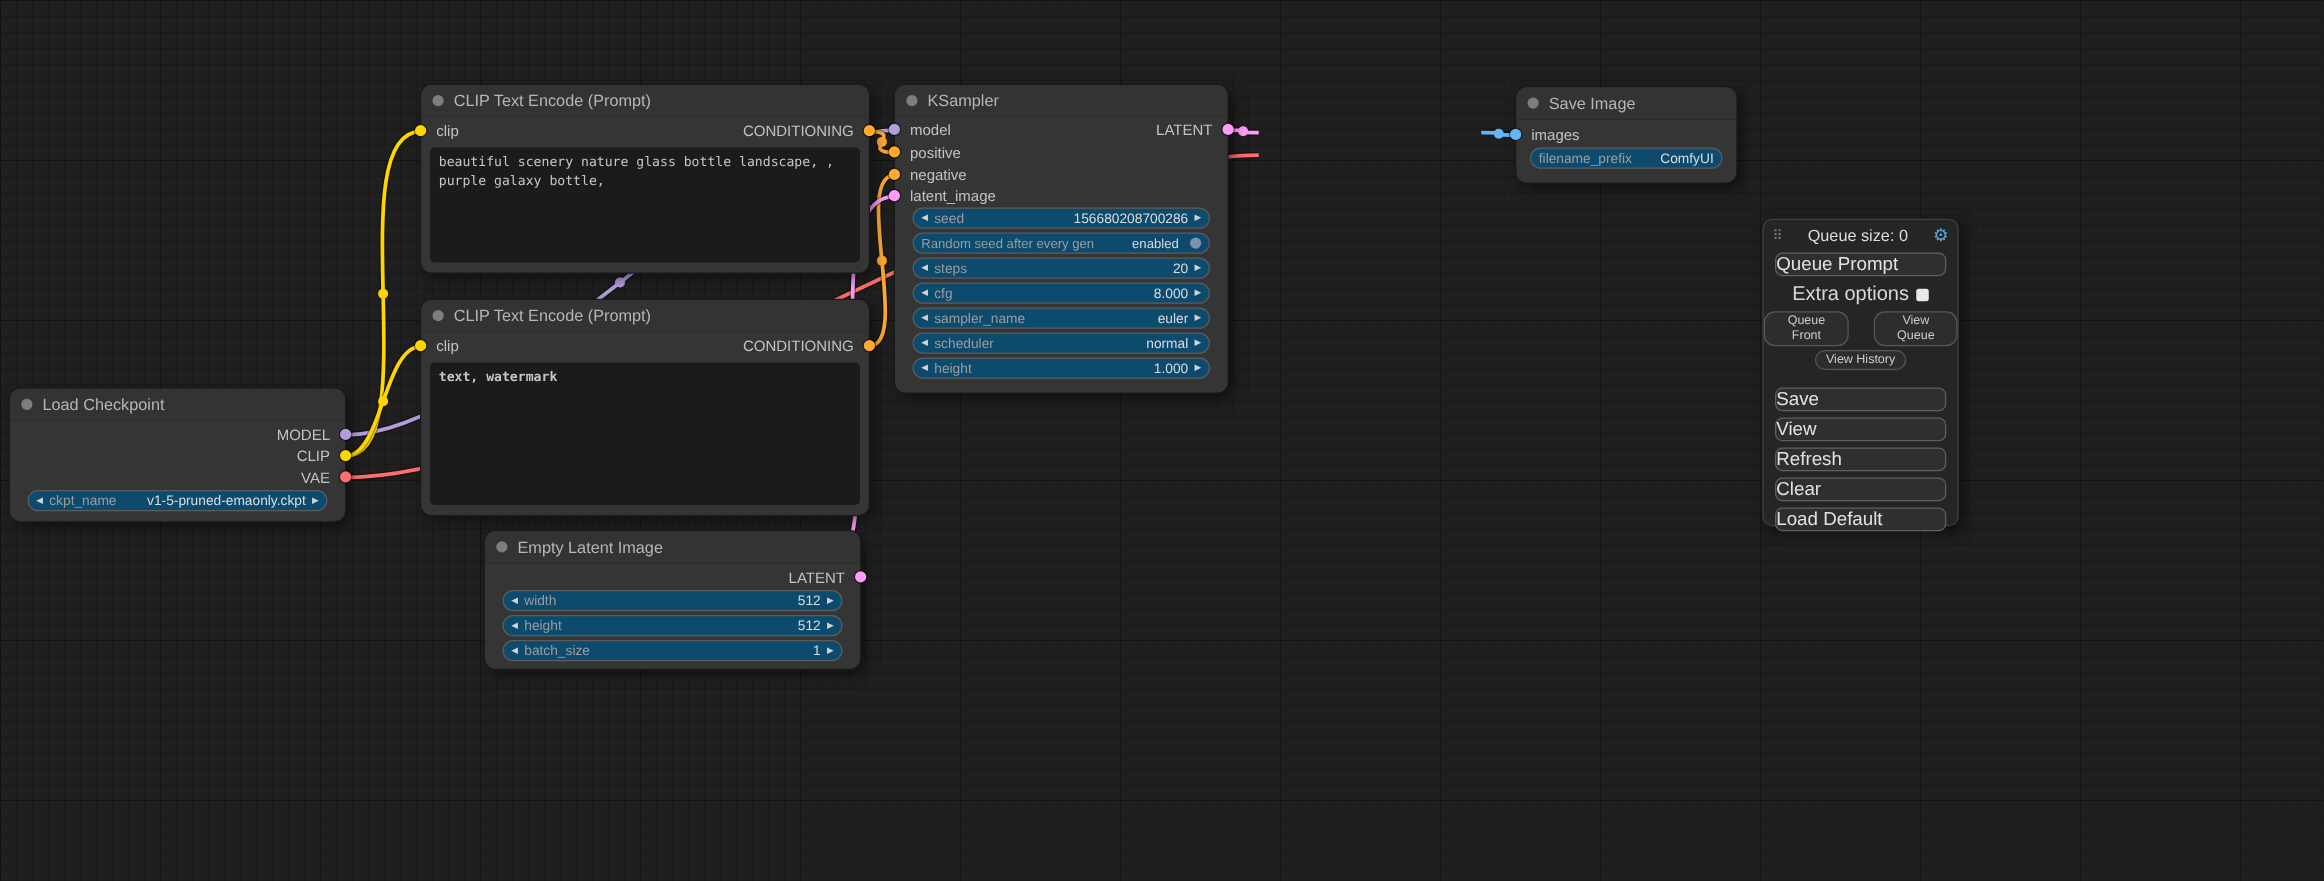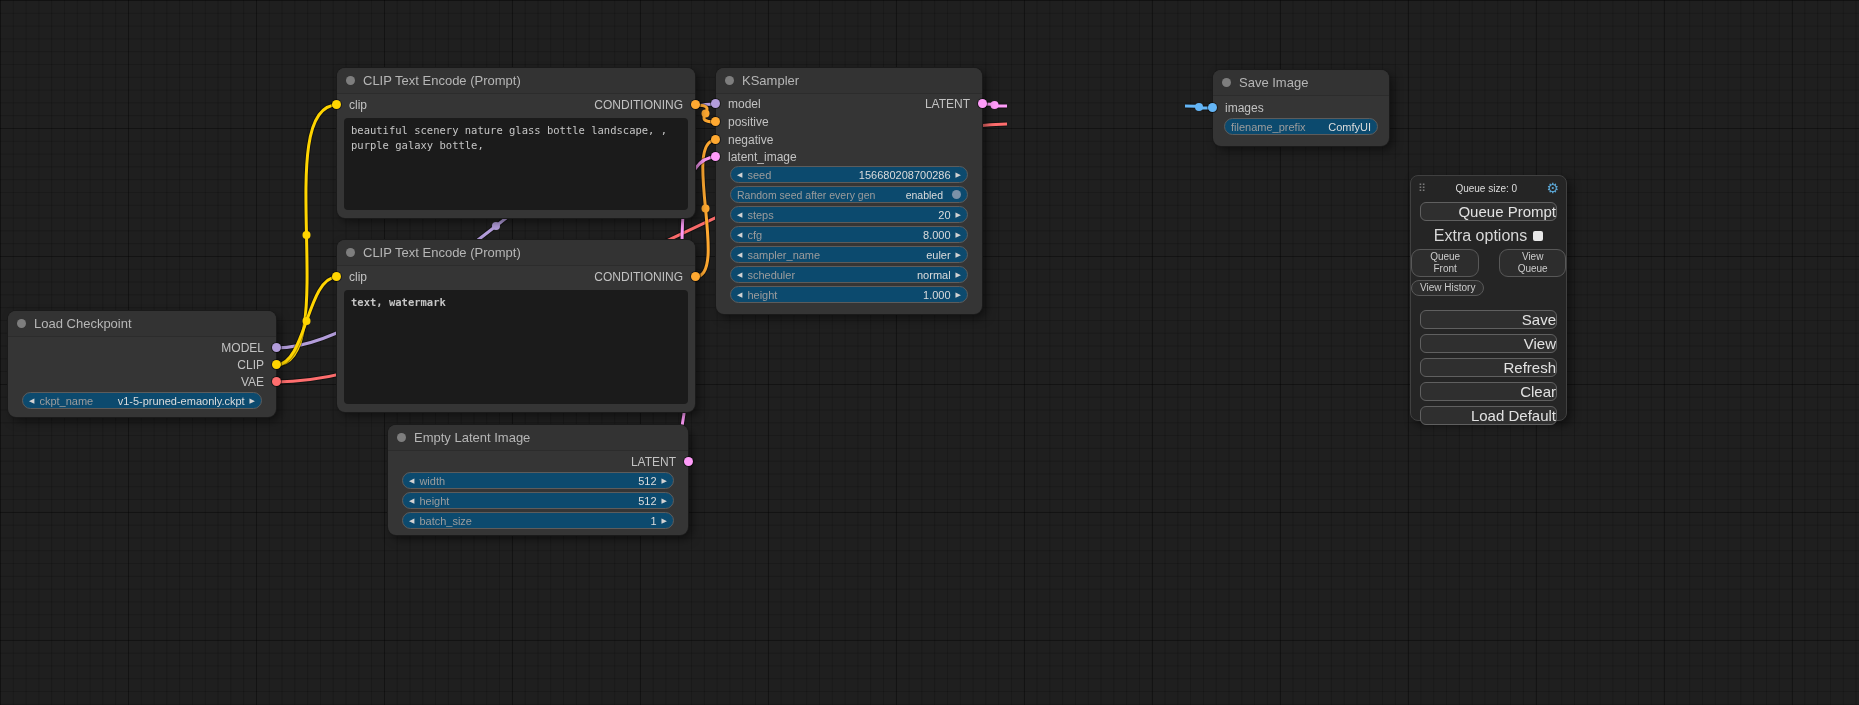--- a/index.html
+++ b/index.html
@@ -34,28 +34,28 @@
   .toggle{width:9px;height:9px;border-radius:50%;background:#7d92a8;flex:none;margin-left:4px}
   .ptext{position:absolute;background:#1b1b1b;border:none;border-radius:4px;color:#c6c6c6;
     font-family:"DejaVu Sans Mono",monospace;font-size:10.5px;line-height:1.4;padding:5px 7px;
     resize:none;outline:none;overflow:hidden}
   
   .menu{position:absolute;left:1410px;top:175px;width:157px;height:246px;background:#252525;
     border:1px solid #404040;border-radius:8px;z-index:5;box-shadow:4px 4px 10px rgba(0,0,0,.5);
     display:flex;flex-direction:column}
   .menu-header{display:flex;align-items:center;padding:4px 7px 2px 7px}
   .drag{color:#7a7a7a;font-size:11px;flex:none}
-  .qsize{flex:1;text-align:center;color:#dddddd;font-size:10px}
+  .qsize{flex:1;text-align:center;color:#dddddd;font-size:13px}
   .gear{color:#5ba7d6;font-size:14px;flex:none;cursor:pointer}
   button{font-family:"Liberation Sans",sans-serif;cursor:pointer}
-  .btn{background:#2f2f2f;border:1px solid #606060;border-radius:6px;color:#e2e2e2;text-align:right}
+  .btn{background:#2f2f2f;border:1px solid #606060;border-radius:6px;color:#e2e2e2;text-align:left}
   .qp{margin:4px 9px 4px 9px;height:25px;font-size:15px}
   .extra{display:flex;justify-content:center;align-items:center;gap:6px;color:#d8d8d8;font-size:16px;margin:2px 0 3px 0}
   .cb{width:10px;height:10px;background:#e9e9e9;border-radius:2px;display:inline-block}
-  .pills{display:flex;gap:20px;margin:1px 0 2px 0}
+  .pills{display:flex;justify-content:center;gap:20px;margin:1px 0 2px 0}
   .pill{background:#2d2d2d;border:1px solid #585858;border-radius:9px;color:#cccccc;font-size:10px;padding:1px 8px;line-height:1.2}
   .big{margin:2px 9px 3px 9px;height:22px;font-size:15px}
   .big.first{margin-top:12px}
 </style>
 </head>
 <body>
 
 <div class="canvas">
 
   <svg id="wires" width="1859" height="705" viewBox="0 0 1859 705">

